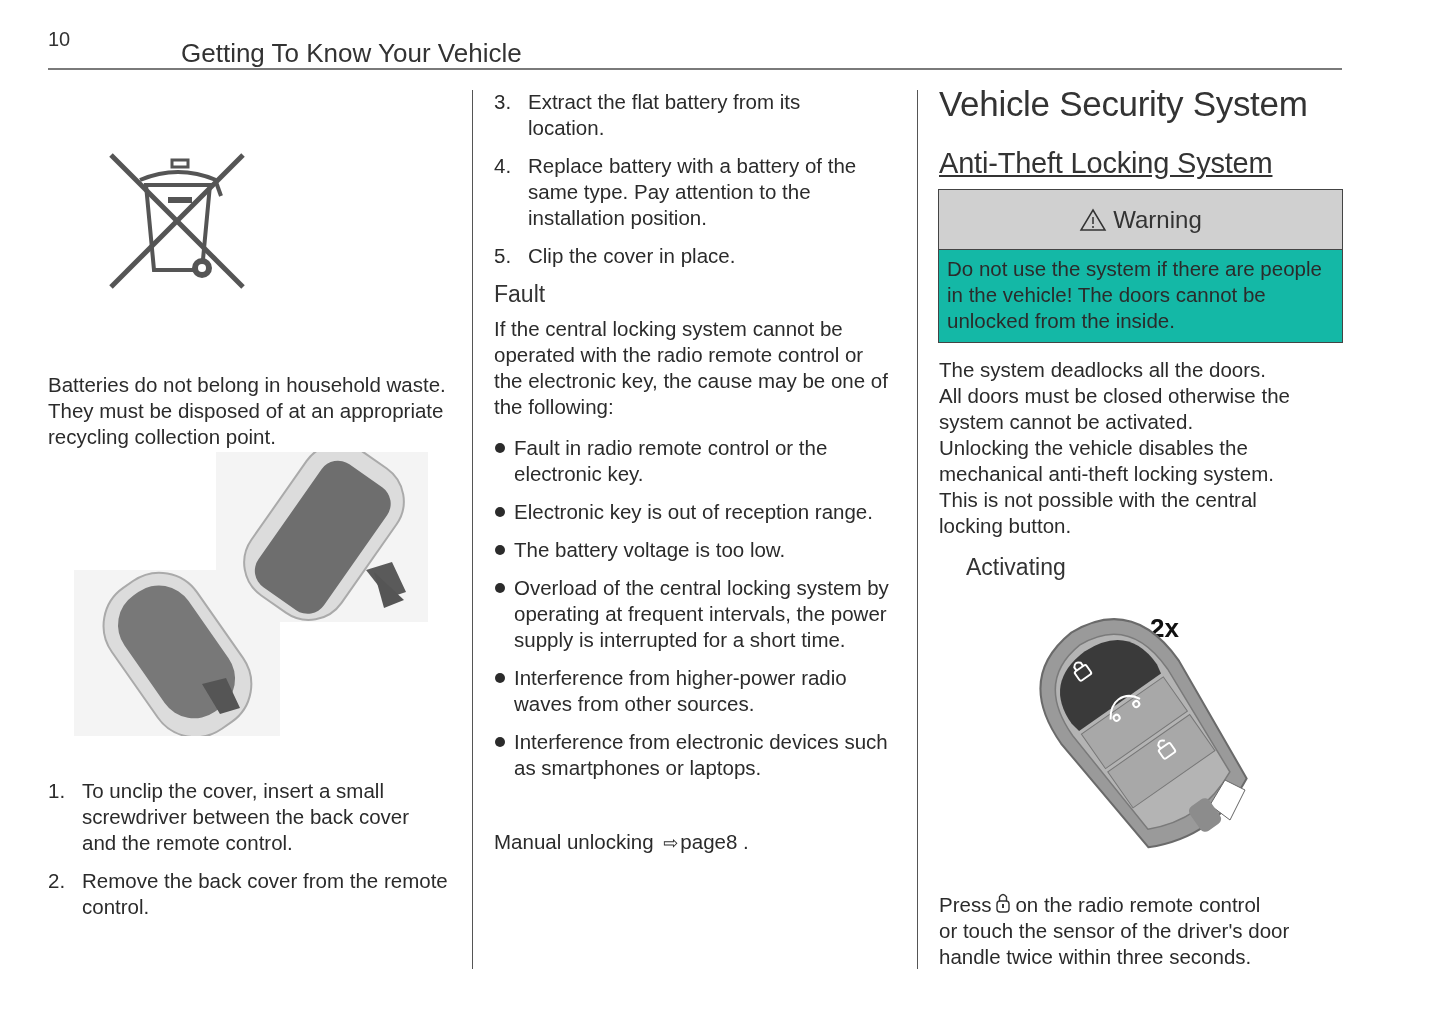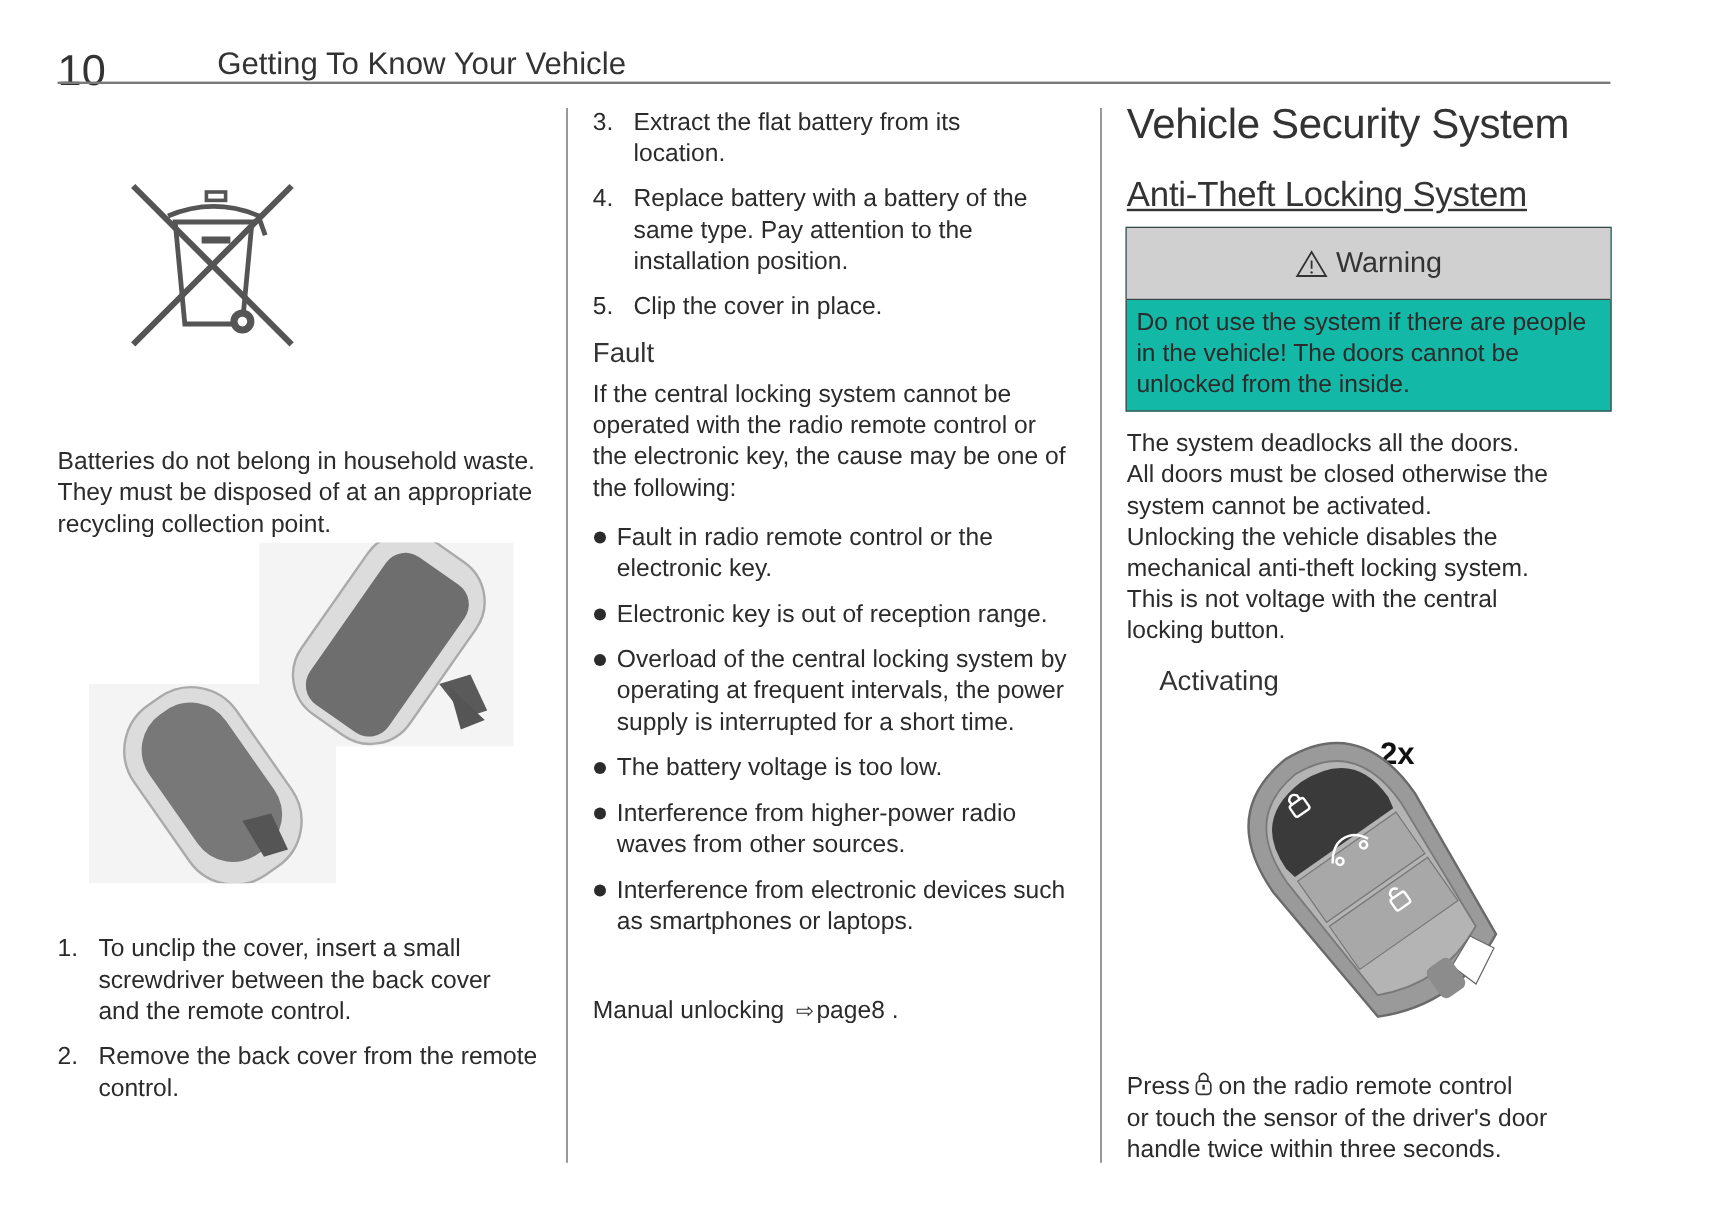--- a/index.html
+++ b/index.html
@@ -1,21 +1,21 @@
 <!DOCTYPE html>
 <html><head>
   <meta charset="utf-8">
   <style>
     html, body { margin: 0; padding: 0; background: #ffffff; }
     body {
       width: 1445px; height: 1018px; position: relative; overflow: hidden;
       font-family: "Liberation Sans", sans-serif; color: #2b2b2b;
     }
     .abs { position: absolute; }
-    .hdr-num { left: 48px; top: 38px; font-size: 36px; color: #333; }
+    .hdr-num { left: 48px; top: 28px; font-size: 20px; color: #333; }
     .hdr-title { left: 181px; top: 38px; font-size: 26px; color: #333; }
     .hdr-rule { left: 48px; top: 68px; width: 1294px; height: 2px; background: #7a7a7a; }
     .vrule { width: 1px; background: #555; top: 90px; height: 879px; }
 
     .body-text { font-size: 20.5px; line-height: 26px; color: #2b2b2b; }
     .col-left { left: 48px; width: 400px; }
     .col-mid { left: 494px; width: 405px; }
     .col-right { left: 939px; width: 404px; }
 
     ol.steps { list-style: none; margin: 0; padding: 0; }
@@ -133,25 +133,25 @@
     <li>
         <span class="dot"></span>
         <span class="txt">Fault in radio remote control or the electronic key.</span>
       </li>
     <li>
         <span class="dot"></span>
         <span class="txt">Electronic key is out of reception range.</span>
       </li>
     <li>
         <span class="dot"></span>
+        <span class="txt">The battery voltage is too low.</span>
+      </li>
+    <li>
+        <span class="dot"></span>
         <span class="txt">Overload of the central locking system by operating at frequent intervals, the power supply is interrupted for a short time.</span>
-      </li>
-    <li>
-        <span class="dot"></span>
-        <span class="txt">The battery voltage is too low.</span>
       </li>
     <li>
         <span class="dot"></span>
         <span class="txt">Interference from higher-power radio waves from other sources.</span>
       </li>
     <li>
         <span class="dot"></span>
         <span class="txt">Interference from electronic devices such as smartphones or laptops.</span>
       </li>
   </ul>
@@ -176,21 +176,21 @@
   </div>
   <div class="warn-body">Do not use the system if there are people in the vehicle! The doors cannot be unlocked from the inside.</div>
 </div>
 
 <div class="abs col-right body-text" style="top:357px;">
   <div>The system deadlocks all the doors.</div>
   <div>All doors must be closed otherwise the</div>
   <div>system cannot be activated.</div>
   <div>Unlocking the vehicle disables the</div>
   <div>mechanical anti-theft locking system.</div>
-  <div>This is not voltage with the central</div>
+  <div>This is not possible with the central</div>
   <div>locking button.</div>
 </div>
 
 <div class="abs col-right h3" style="top:554px;margin-left:27px;">Activating</div>
 
 <div class="abs label-2x">2x</div>
 
 <div class="abs" style="left:1015px; top:610px; width:260px; height:250px;">
   <svg width="260" height="250" viewBox="0 0 260 250">
     <g transform="translate(128 125) rotate(-35)">

